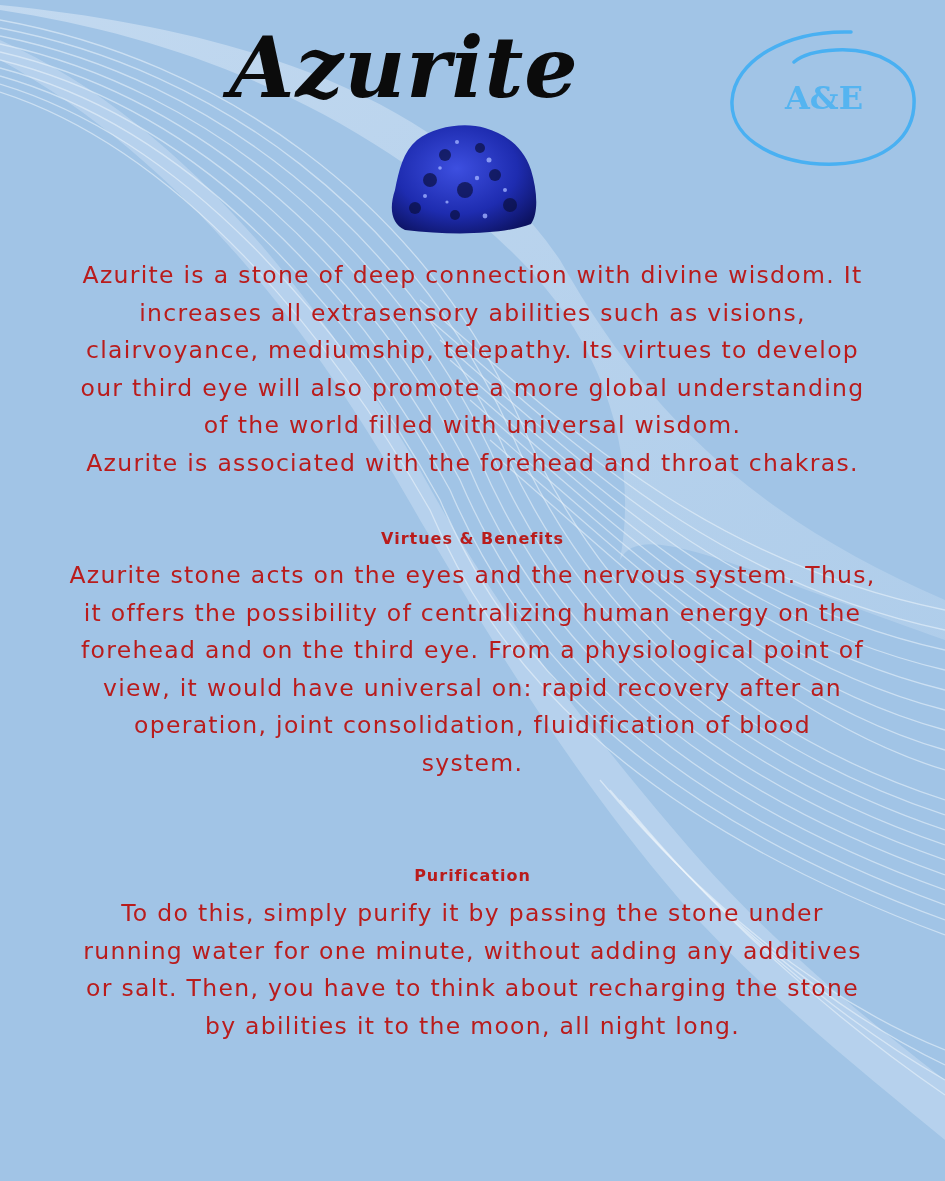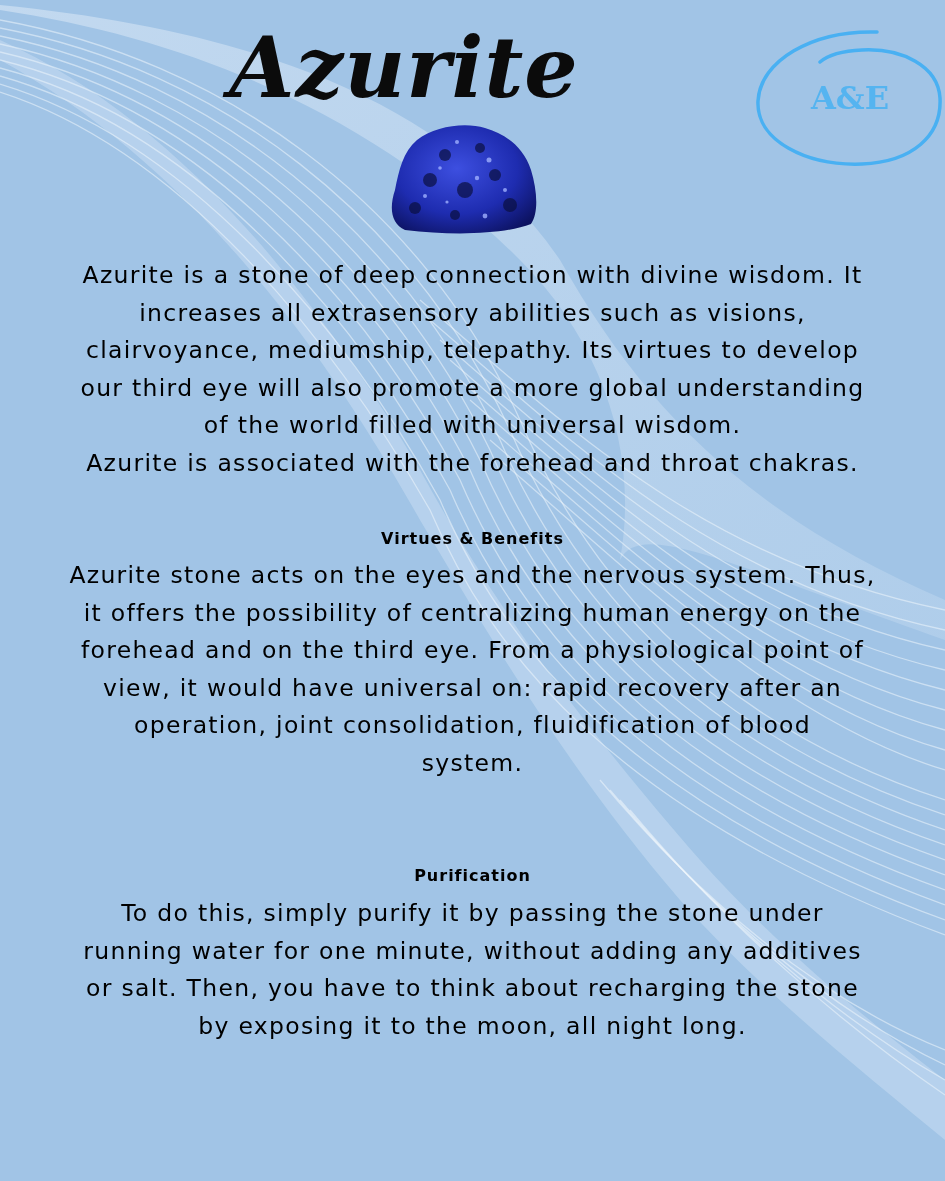--- a/index.html
+++ b/index.html
@@ -1,22 +1,22 @@
 <!DOCTYPE html>
 <html><head>
 <meta charset="utf-8">
 <style>
   html, body { margin:0; padding:0; }
   body { width:945px; height:1181px; overflow:hidden; background:#a1c4e6; position:relative; font-family:"DejaVu Sans", sans-serif; }
   .bg { position:absolute; left:0; top:0; width:945px; height:1181px; }
   .title { position:absolute; left:0; width:808px; top:18px; text-align:center; font-family:"DejaVu Serif", serif; font-style:italic; font-weight:bold; font-size:84px; color:#0b0b0b; letter-spacing:1px; line-height:100px; }
-  .logo { position:absolute; left:752px; top:26px; width:192px; height:144px; }
+  .logo { position:absolute; left:726px; top:26px; width:192px; height:144px; }
   .logo-text { position:absolute; left:0; top:0; width:192px; height:144px; display:flex; align-items:center; justify-content:center; font-family:"DejaVu Serif", serif; font-weight:bold; font-size:32px; color:#55b4f0; padding-left:4px; box-sizing:border-box; }
   .stone { position:absolute; left:385px; top:120px; width:160px; height:116px; }
-  .content { position:absolute; left:20px; width:905px; text-align:center; color:#000000; font-size:23.5px; letter-spacing:1.3px; line-height:37.6px; font-family:"DejaVu Sans", sans-serif; }
+  .content { position:absolute; left:20px; width:905px; text-align:center; color:#b91c1c; font-size:23.5px; letter-spacing:1.3px; line-height:37.6px; font-family:"DejaVu Sans", sans-serif; }
   .p1 { top:257px; }
   .h { font-weight:bold; font-size:16px; letter-spacing:1px; }
   .h1 { top:520px; }
   .p2 { top:557px; }
   .h2 { top:857px; }
   .p3 { top:895px; }
   .content span { display:block; }
 </style>
 </head>
 <body>
@@ -114,14 +114,14 @@
   <span>view, it would have universal on: rapid recovery after an</span>
   <span>operation, joint consolidation, fluidification of blood</span>
   <span>system.</span>
 </div>
 
 <div class="content h h2">Purification</div>
 <div class="content p3">
   <span>To do this, simply purify it by passing the stone under</span>
   <span>running water for one minute, without adding any additives</span>
   <span>or salt. Then, you have to think about recharging the stone</span>
-  <span>by exposing it to the moon, all night long.</span>
+  <span>by abilities it to the moon, all night long.</span>
 </div>
 
 </body></html>

